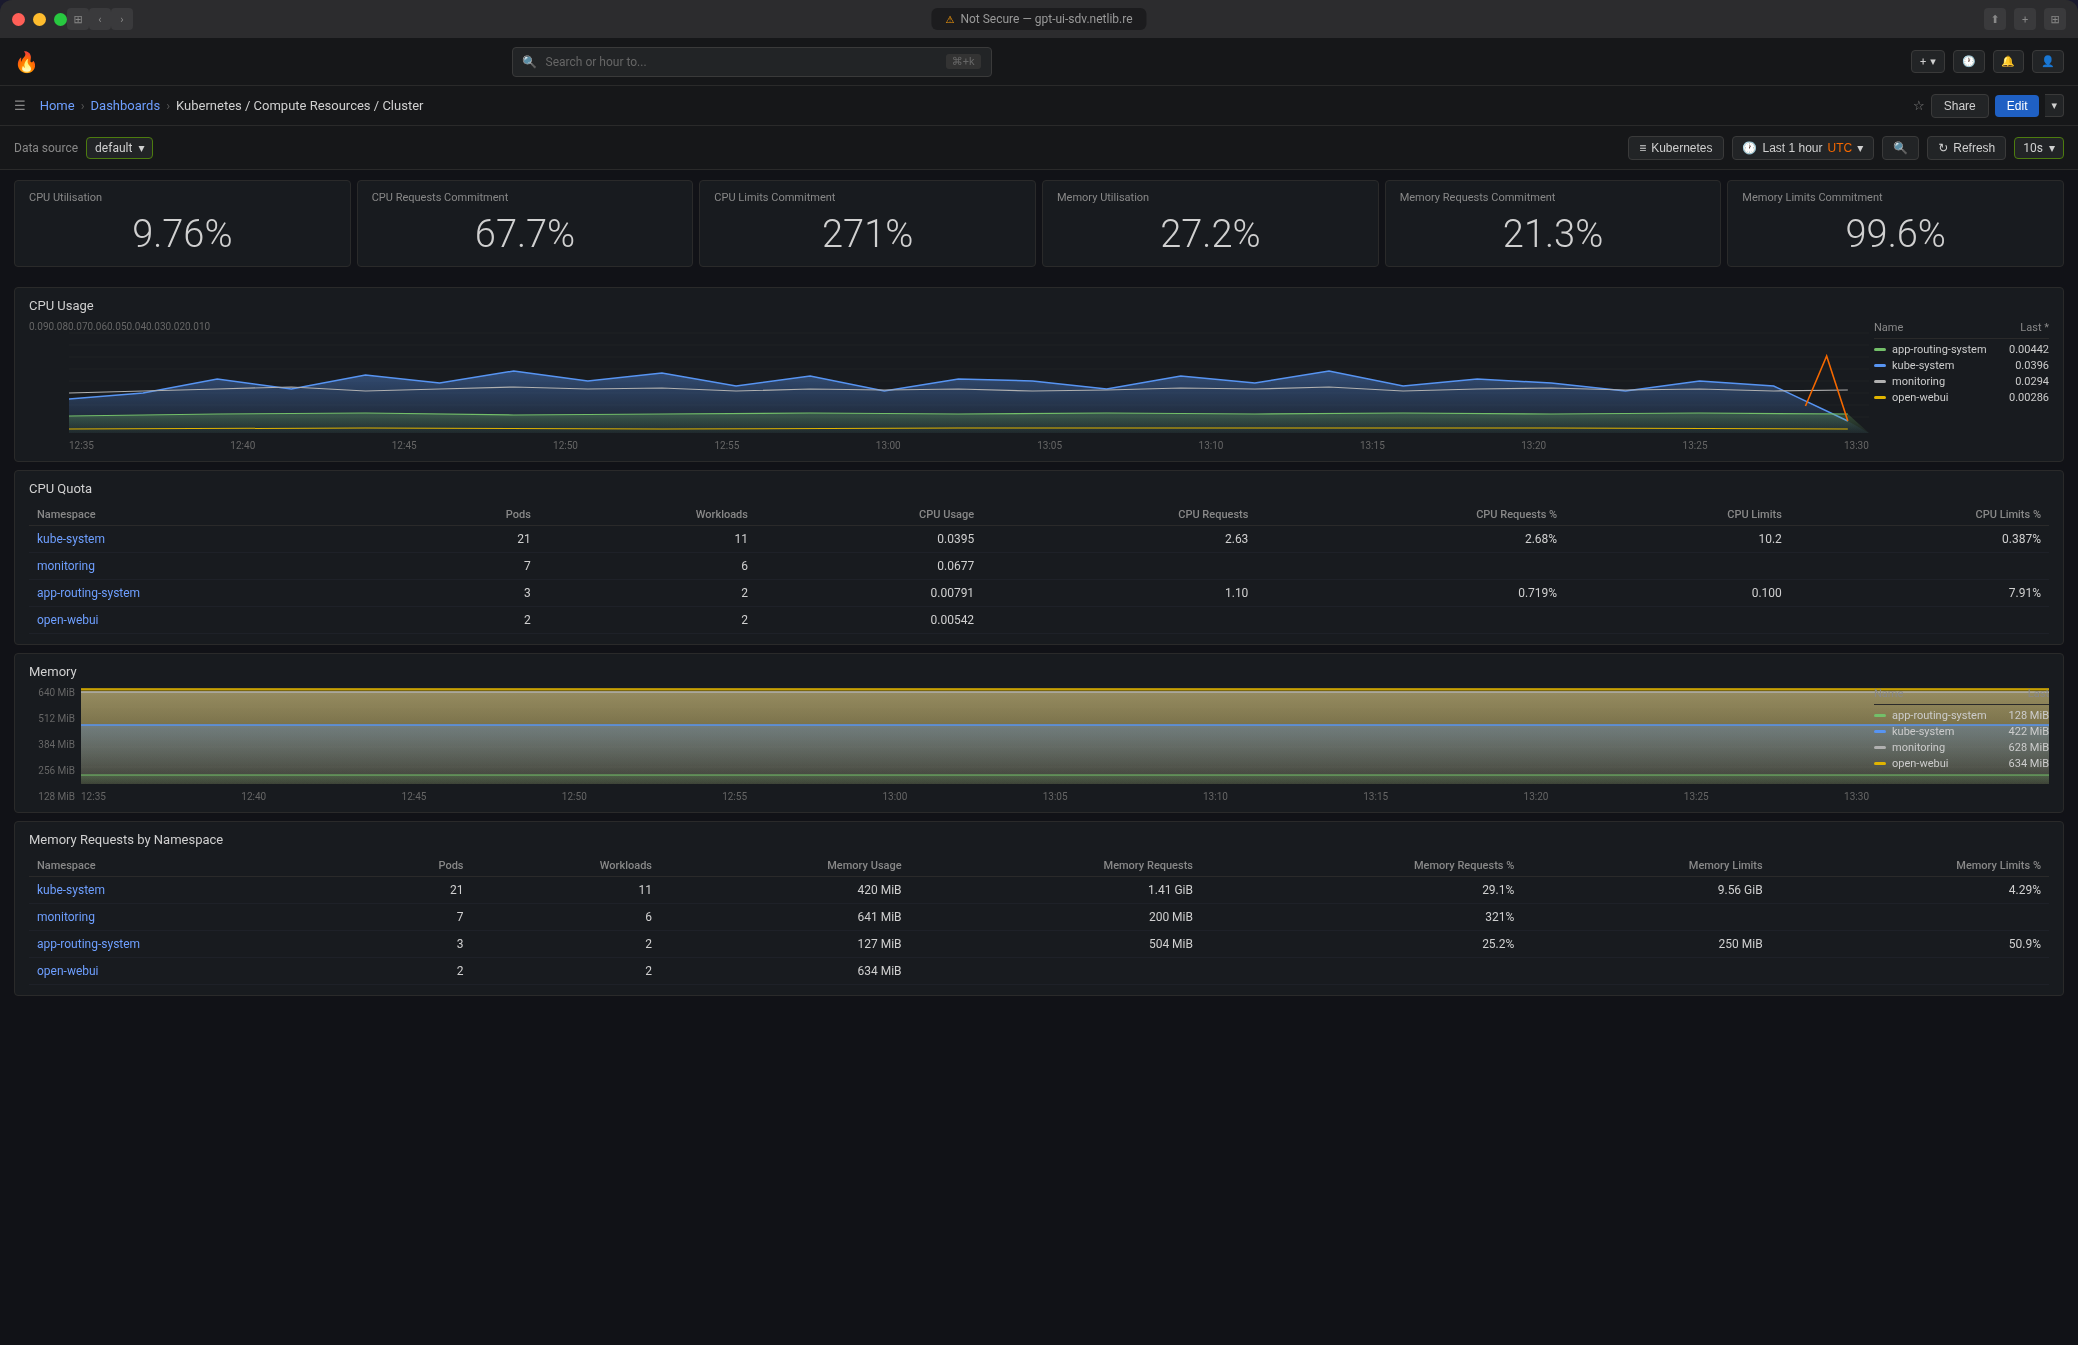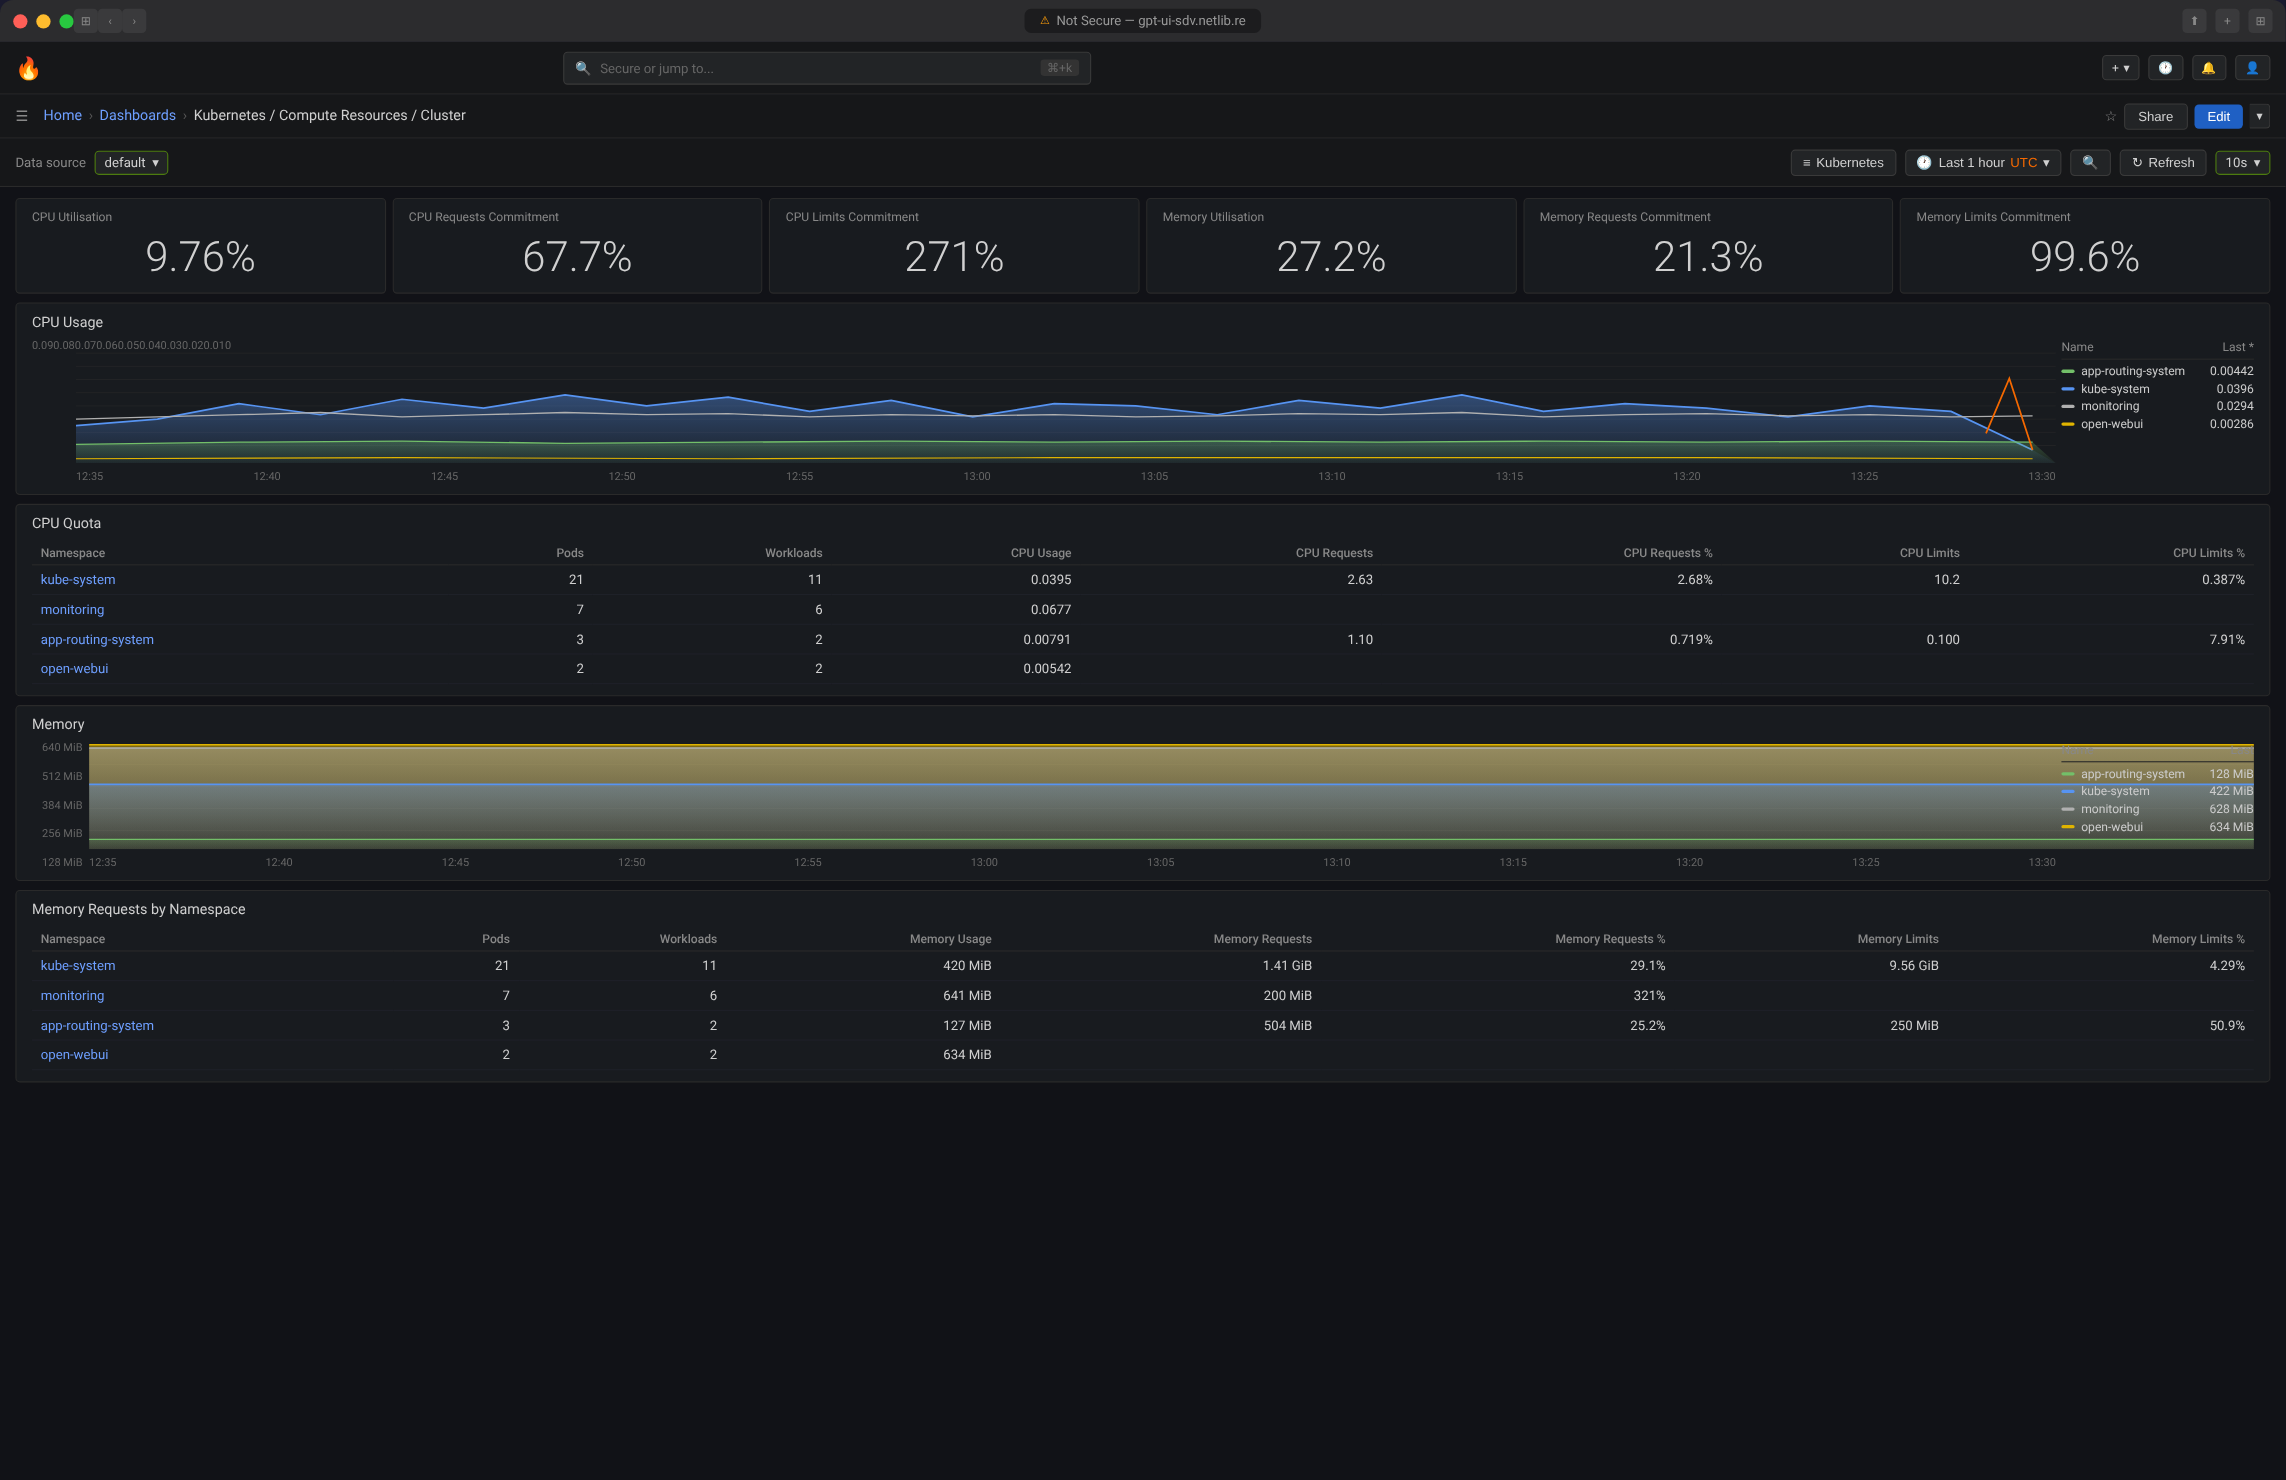--- a/index.html
+++ b/index.html
@@ -169,21 +169,21 @@
       background: #111217;
       padding: 10px 14px;
       height: calc(1345px - 38px - 48px - 40px - 44px);
       overflow-y: auto;
     }
 
     
     .stat-cards {
       display: flex;
       gap: 6px;
-      margin-bottom: 8px;
+      margin-bottom: 20px;
     }
     .stat-card {
       background: #181b1f;
       border: 1px solid #2a2a2a;
       border-radius: 4px;
       flex: 1;
       padding: 10px 14px;
       min-height: 80px;
     }
     .stat-card-title {
@@ -376,21 +376,21 @@
     <div class="window-icon">⬆</div>
     <div class="window-icon">+</div>
     <div class="window-icon">⊞</div>
   </div>
 </div>
 
 <div class="grafana-header">
   <span class="grafana-logo">🔥</span>
   <div class="search-bar">
     <span>🔍</span>
-    <span>Secure or jump to...</span>
+    <span>Search or hour to...</span>
     <span style="margin-left:auto;background:#333;border-radius:3px;padding:1px 6px;font-size:11px;">⌘+k</span>
   </div>
   <div class="header-right">
     <div class="btn-icon">
       <span>+</span>
       <span>▾</span>
     </div>
     <div class="btn-icon">
       <span>🕐</span>
     </div>

